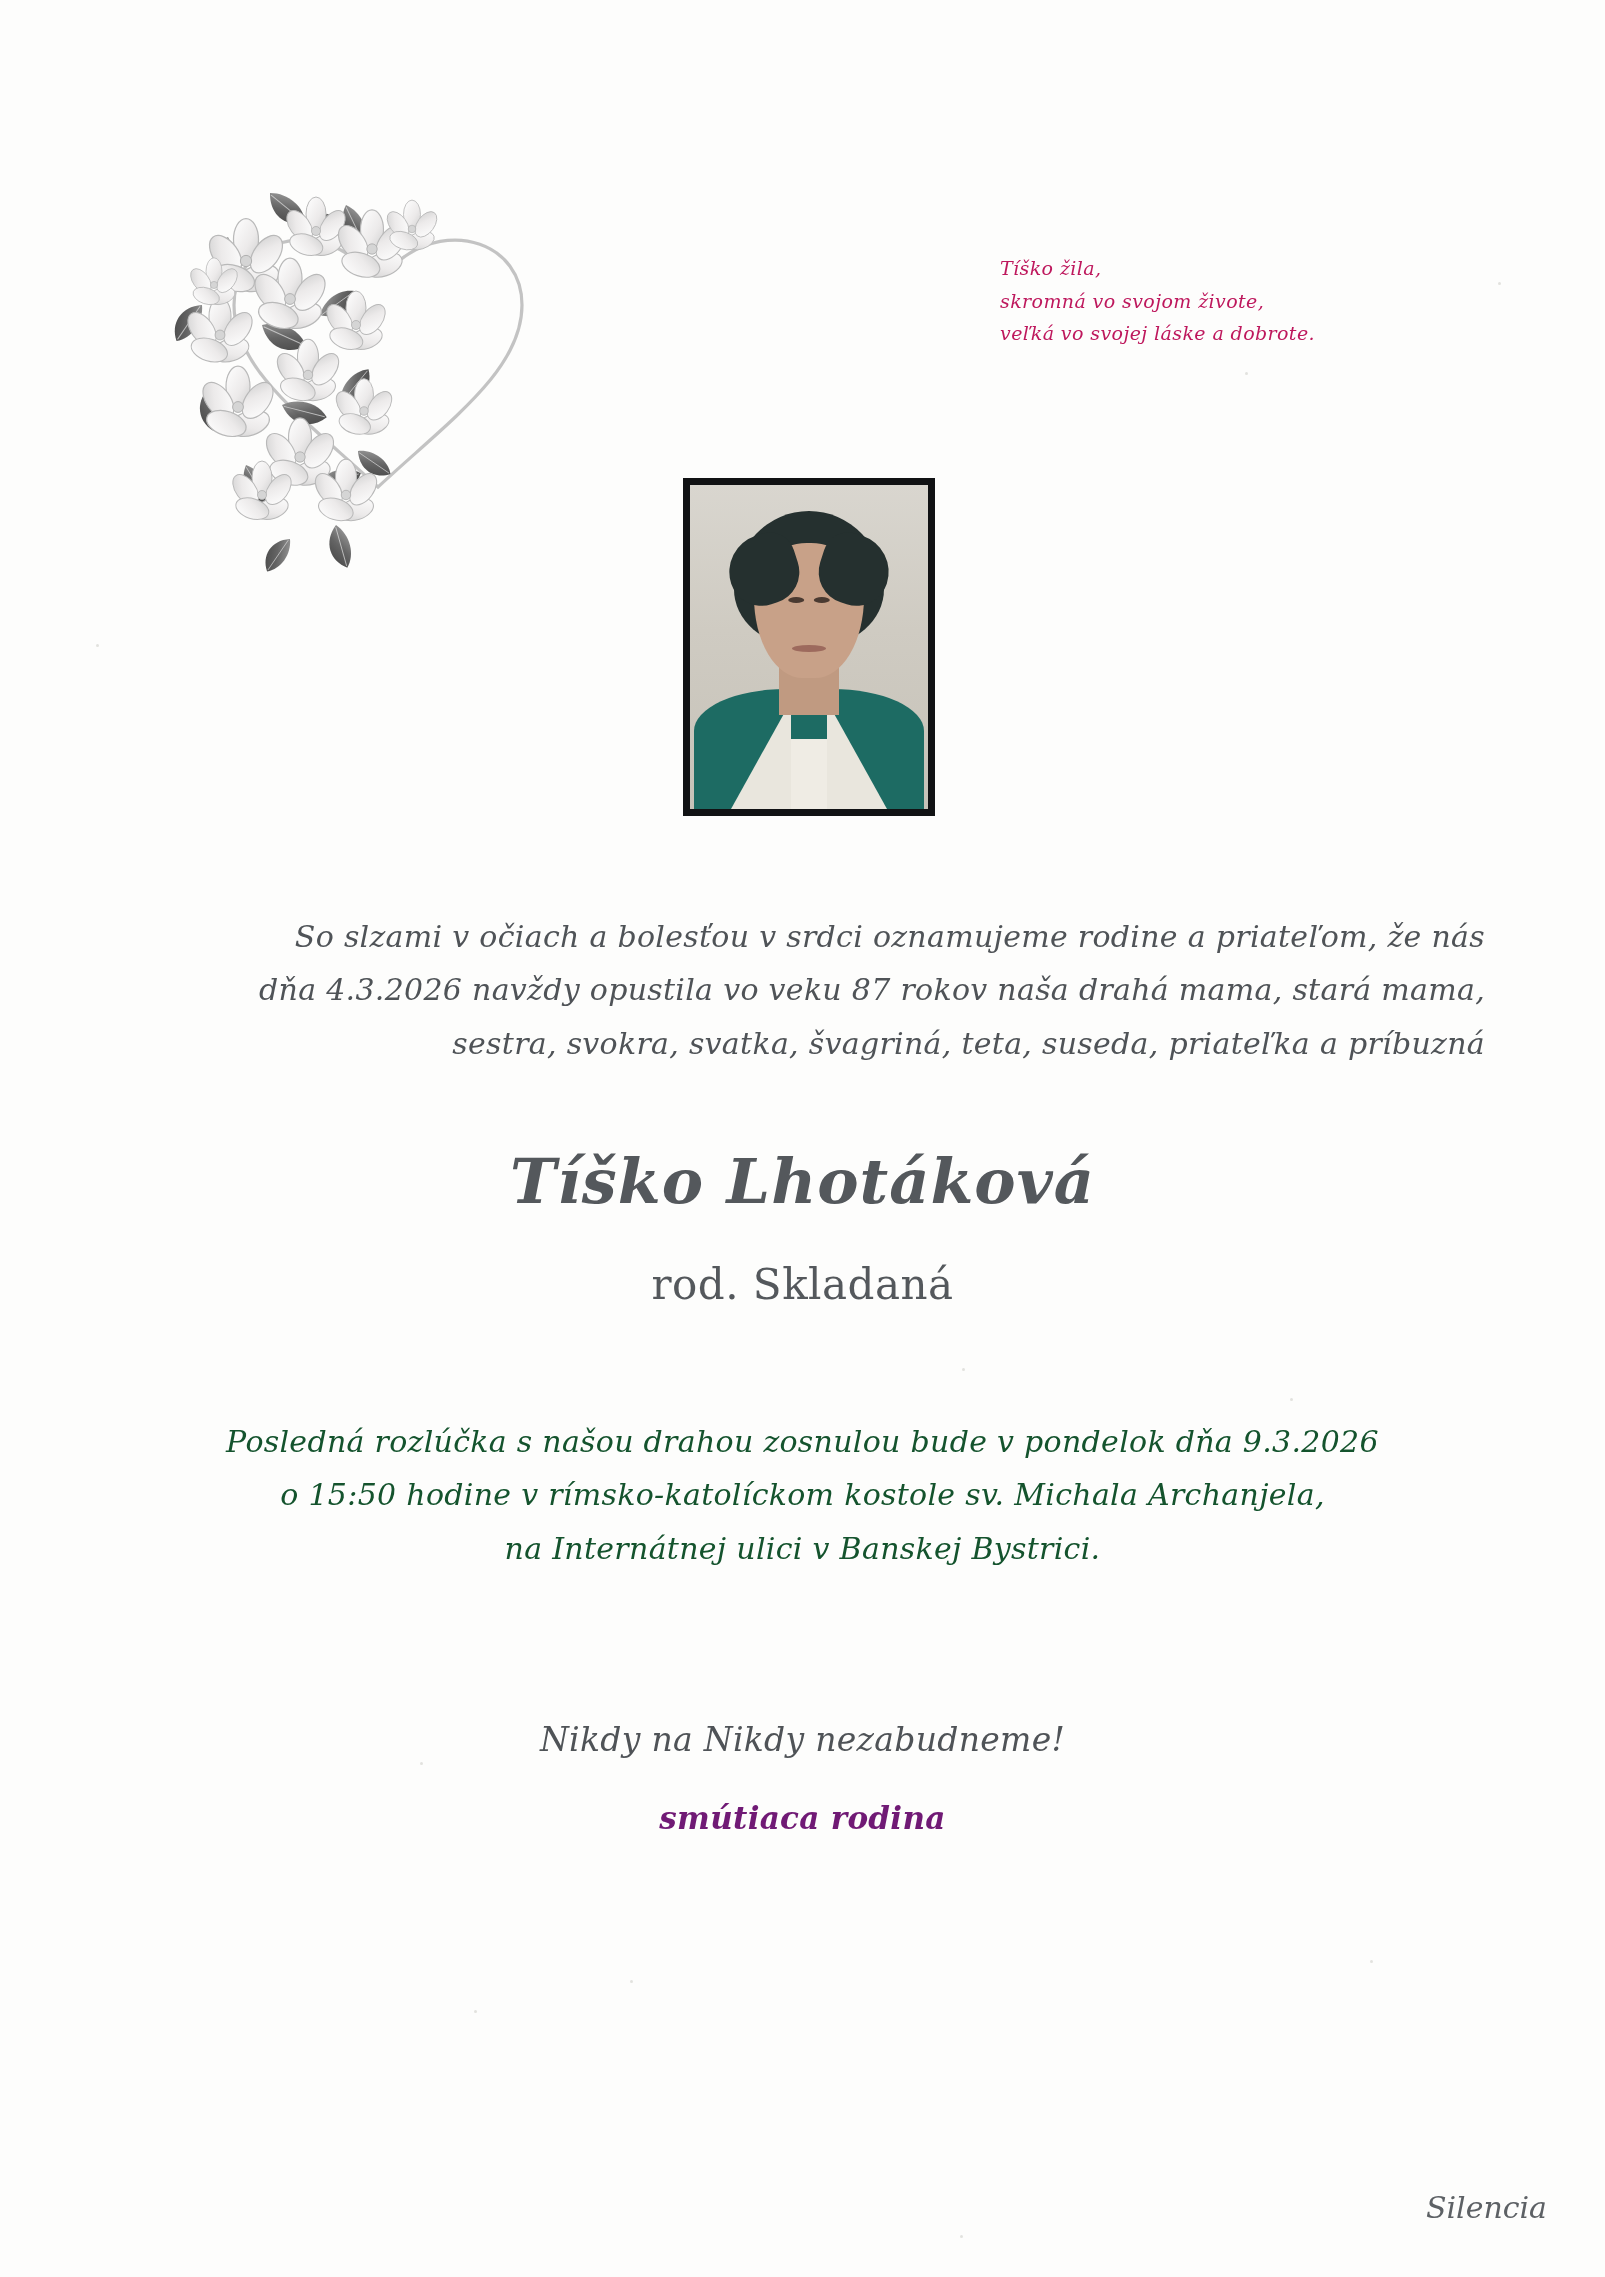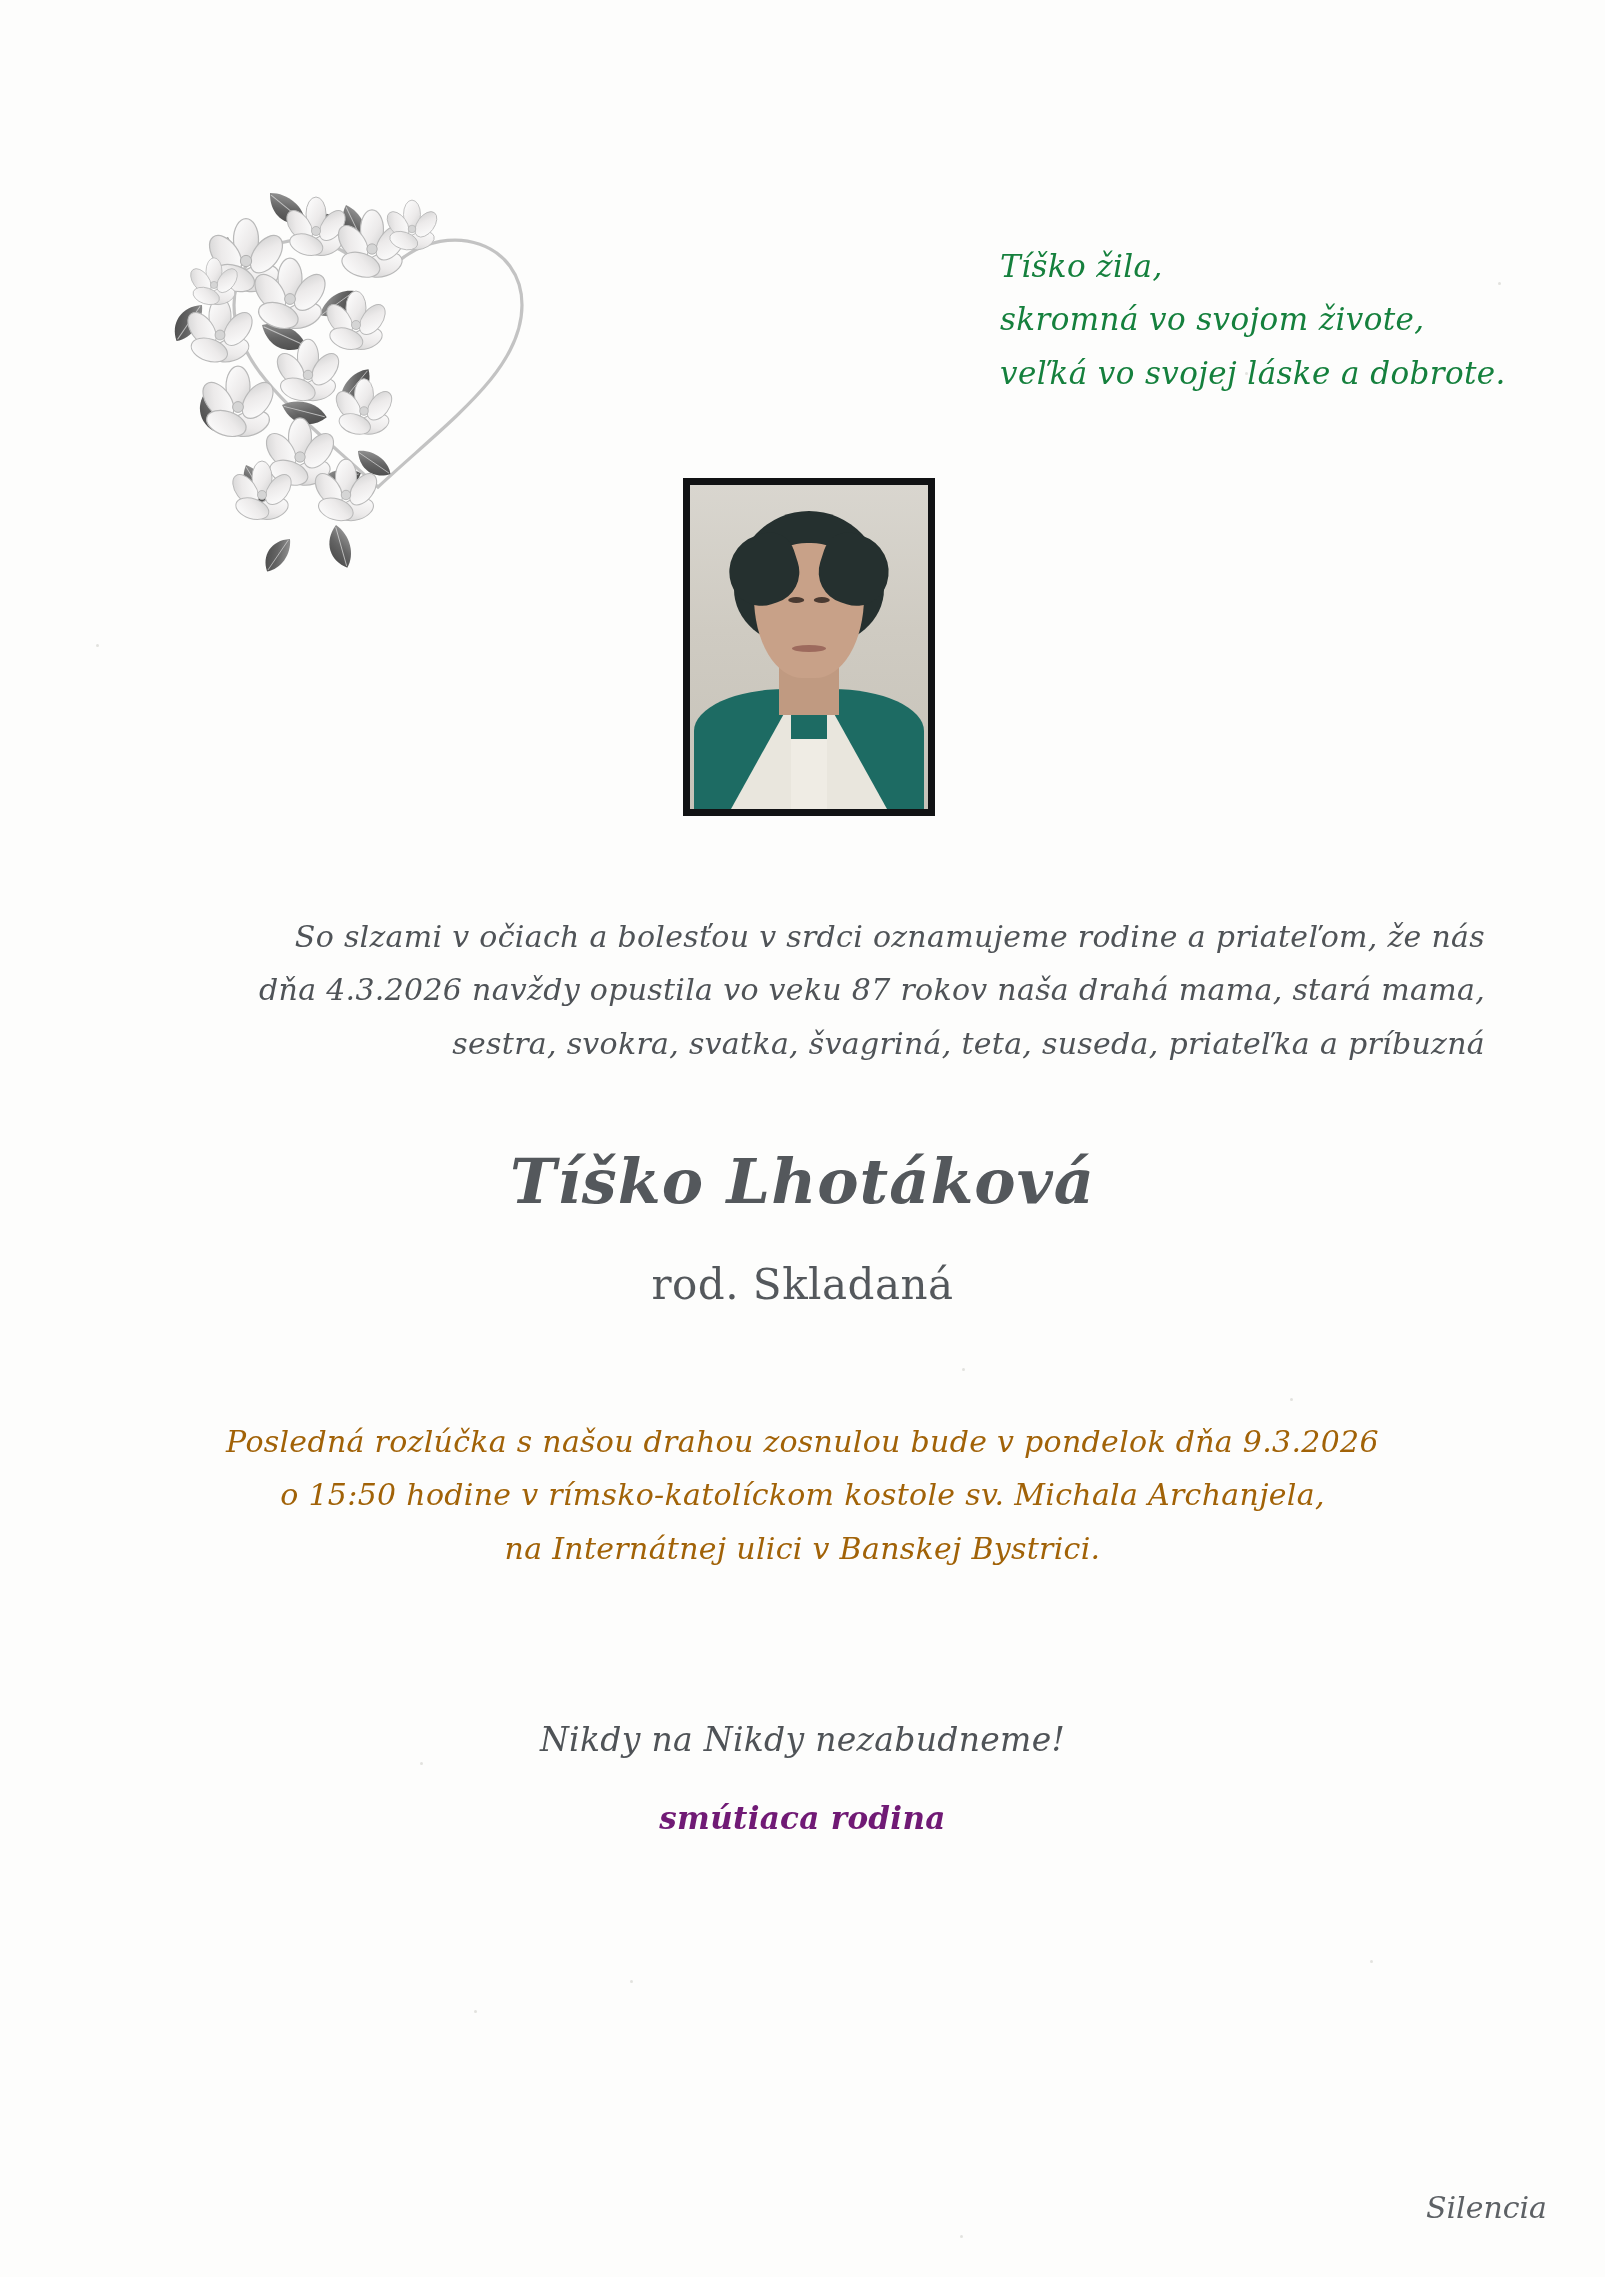--- a/index.html
+++ b/index.html
@@ -39,27 +39,27 @@
     top: 165px;
     width: 460px;
     height: 460px;
   }
   .ornament svg { display: block; }
 
   
   .verse {
     position: absolute;
     left: 1000px;
-    top: 240px;
+    top: 252px;
     width: 560px;
     font-family: "DejaVu Serif", serif;
     font-style: italic;
-    font-size: 31px;
+    font-size: 19px;
     line-height: 1.72;
-    color: #15803d;
+    color: #be185d;
     letter-spacing: .4px;
   }
   .verse div { white-space: nowrap; }
 
   
   .portrait-frame {
     position: absolute;
     left: 683px;
     top: 478px;
     width: 252px;
@@ -223,21 +223,21 @@
 
   .ceremony {
     position: absolute;
     left: 120px;
     top: 1415px;
     width: 1365px;
     text-align: center;
     font-style: italic;
     font-size: 30px;
     line-height: 1.78;
-    color: #a16207;
+    color: #14532d;
     letter-spacing: .3px;
   }
   .ceremony div { white-space: nowrap; }
 
   .farewell {
     position: absolute;
     left: 0;
     top: 1720px;
     width: 1605px;
     text-align: center;

